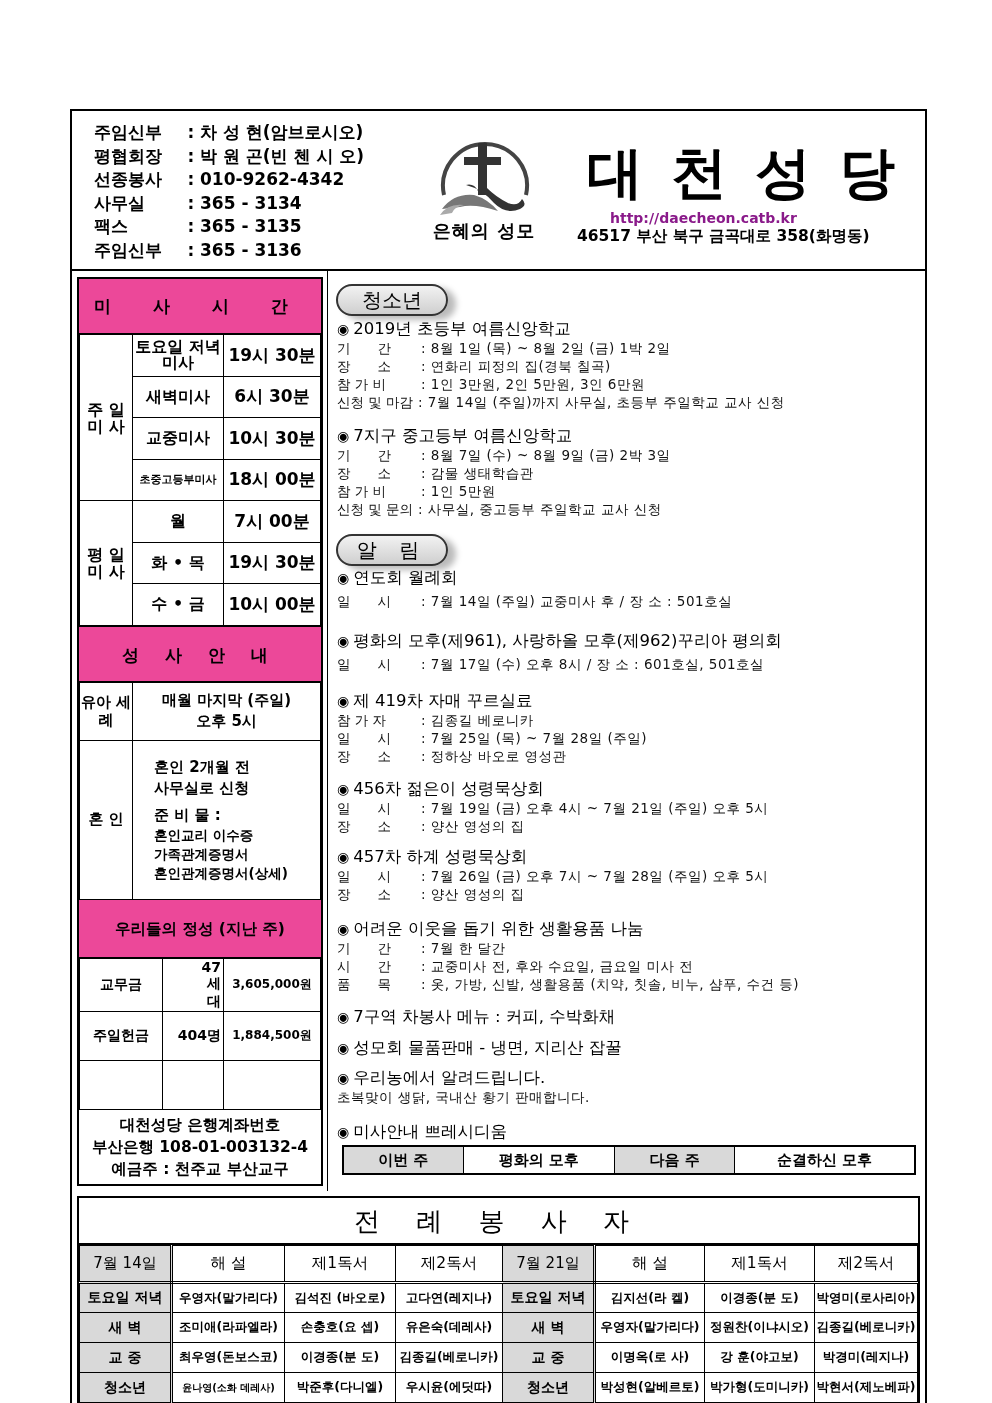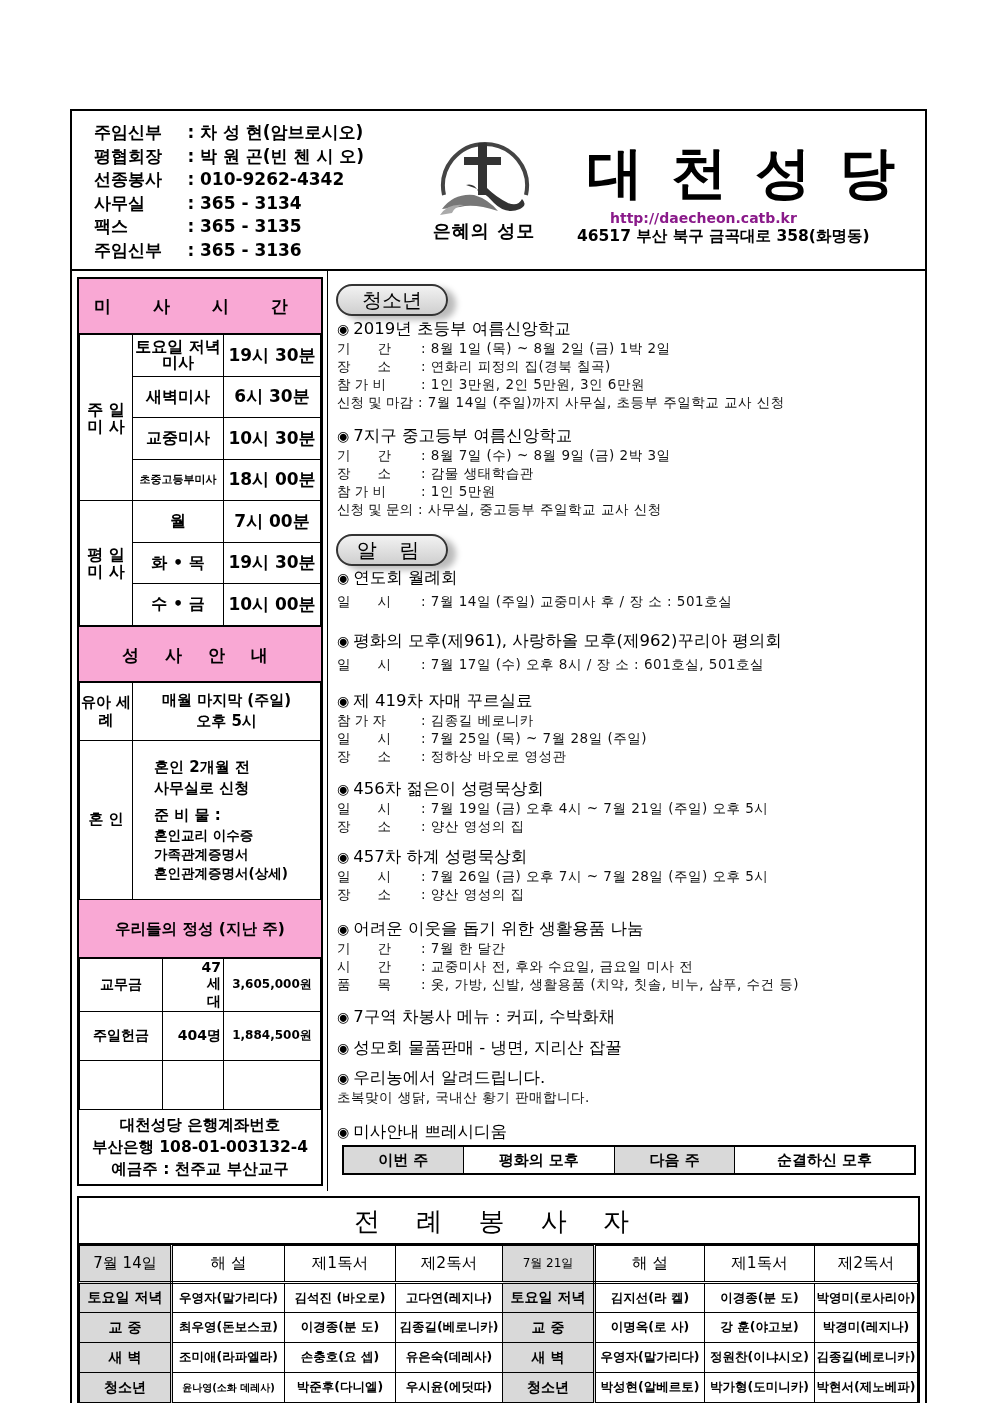--- a/index.html
+++ b/index.html
@@ -17,21 +17,21 @@
   .logo { position: absolute; left: 354px; top: 22px; width: 116px; }
   .logo svg { display: block; margin-left: 8px; }
   .logo-caption { font-weight: bold; font-size: 18px; text-align: center; margin-top: 0px; letter-spacing: 1px; }
   .church-title { position: absolute; left: 515px; top: 25px; font-size: 56px; font-weight: bold; letter-spacing: 28px; white-space: nowrap; }
   .church-url { position: absolute; left: 538px; top: 99px; font-size: 14px; font-weight: bold; color: #8a1a8a; }
   .church-addr { position: absolute; left: 505px; top: 115px; font-size: 15.5px; font-weight: bold; white-space: nowrap; }
 
   
   .left-col { position: absolute; left: 0; top: 160px; width: 256px; height: 920px; border-right: 1px solid #000; }
   .left-inner { position: absolute; left: 5px; top: 6px; width: 246px; border: 2px solid #000; }
-  .gray-head { background: #f9a8d4; text-align: center; font-weight: bold; font-size: 17px; border-bottom: 1.5px solid #000; }
+  .gray-head { background: #ec4899; text-align: center; font-weight: bold; font-size: 17px; border-bottom: 1.5px solid #000; }
   table { border-collapse: collapse; }
   .mass-table { width: 100%; }
   .mass-table td { border: 1px solid #000; text-align: center; font-weight: bold; font-size: 16px; height: 41.5px; }
   .mass-table td.group { width: 53px; font-size: 16px; line-height: 17px; }
   .mass-table td.name { width: 91px; line-height: 16px; }
   .mass-table td.time { font-size: 17px; }
   .mass-table td.small { font-size: 11px; }
   .sac-table { width: 100%; }
   .sac-table td { border: 1px solid #000; font-weight: bold; font-size: 15px; }
   .offer-table { width: 100%; }
@@ -294,54 +294,54 @@
 
   <div class="servers">
     <div class="servers-title">전 례 봉 사 자</div>
     <table class="srv-table">
       <tbody>
           <tr class="hdr">
         <td class="g dbl" style="width:92px;font-size:15px;">7월 14일</td>
         <td style="width:113px;">해 설</td>
         <td style="width:111px;">제1독서</td>
         <td style="width:107px;">제2독서</td>
-        <td class="g dbl" style="width:92px;font-size:12px;">7월 21일</td>
+        <td class="g dbl" style="width:92px;font-size:15px;">7월 21일</td>
         <td style="width:110px;">해 설</td>
         <td style="width:110px;">제1독서</td>
         <td>제2독서</td>
       </tr>
       <tr>
         <td class="g dbl">토요일 저녁</td>
         <td>우영자(말가리다)</td>
         <td>김석진 (바오로)</td>
         <td>고다연(레지나)</td>
         <td class="g dbl">토요일 저녁</td>
         <td>김지선(라 켈)</td>
         <td>이경종(분 도)</td>
         <td>박영미(로사리아)</td>
       </tr>
       <tr>
+        <td class="g dbl">새  벽</td>
+        <td>조미애(라파엘라)</td>
+        <td>손충호(요 셉)</td>
+        <td>유은숙(데레사)</td>
+        <td class="g dbl">새  벽</td>
+        <td>우영자(말가리다)</td>
+        <td>정원찬(이냐시오)</td>
+        <td>김종길(베로니카)</td>
+      </tr>
+      <tr>
         <td class="g dbl">교  중</td>
         <td>최우영(돈보스코)</td>
         <td>이경종(분 도)</td>
         <td>김종길(베로니카)</td>
         <td class="g dbl">교  중</td>
         <td>이명옥(로 사)</td>
         <td>강 훈(야고보)</td>
         <td>박경미(레지나)</td>
-      </tr>
-      <tr>
-        <td class="g dbl">새  벽</td>
-        <td>조미애(라파엘라)</td>
-        <td>손충호(요 셉)</td>
-        <td>유은숙(데레사)</td>
-        <td class="g dbl">새  벽</td>
-        <td>우영자(말가리다)</td>
-        <td>정원찬(이냐시오)</td>
-        <td>김종길(베로니카)</td>
       </tr>
       <tr>
         <td class="g dbl">청소년</td>
         <td style="font-size:10px;">윤나영(소화 데레사)</td>
         <td>박준후(다니엘)</td>
         <td>우시윤(에딧따)</td>
         <td class="g dbl">청소년</td>
         <td>박성현(알베르토)</td>
         <td>박가형(도미니카)</td>
         <td>박현서(제노베파)</td>

